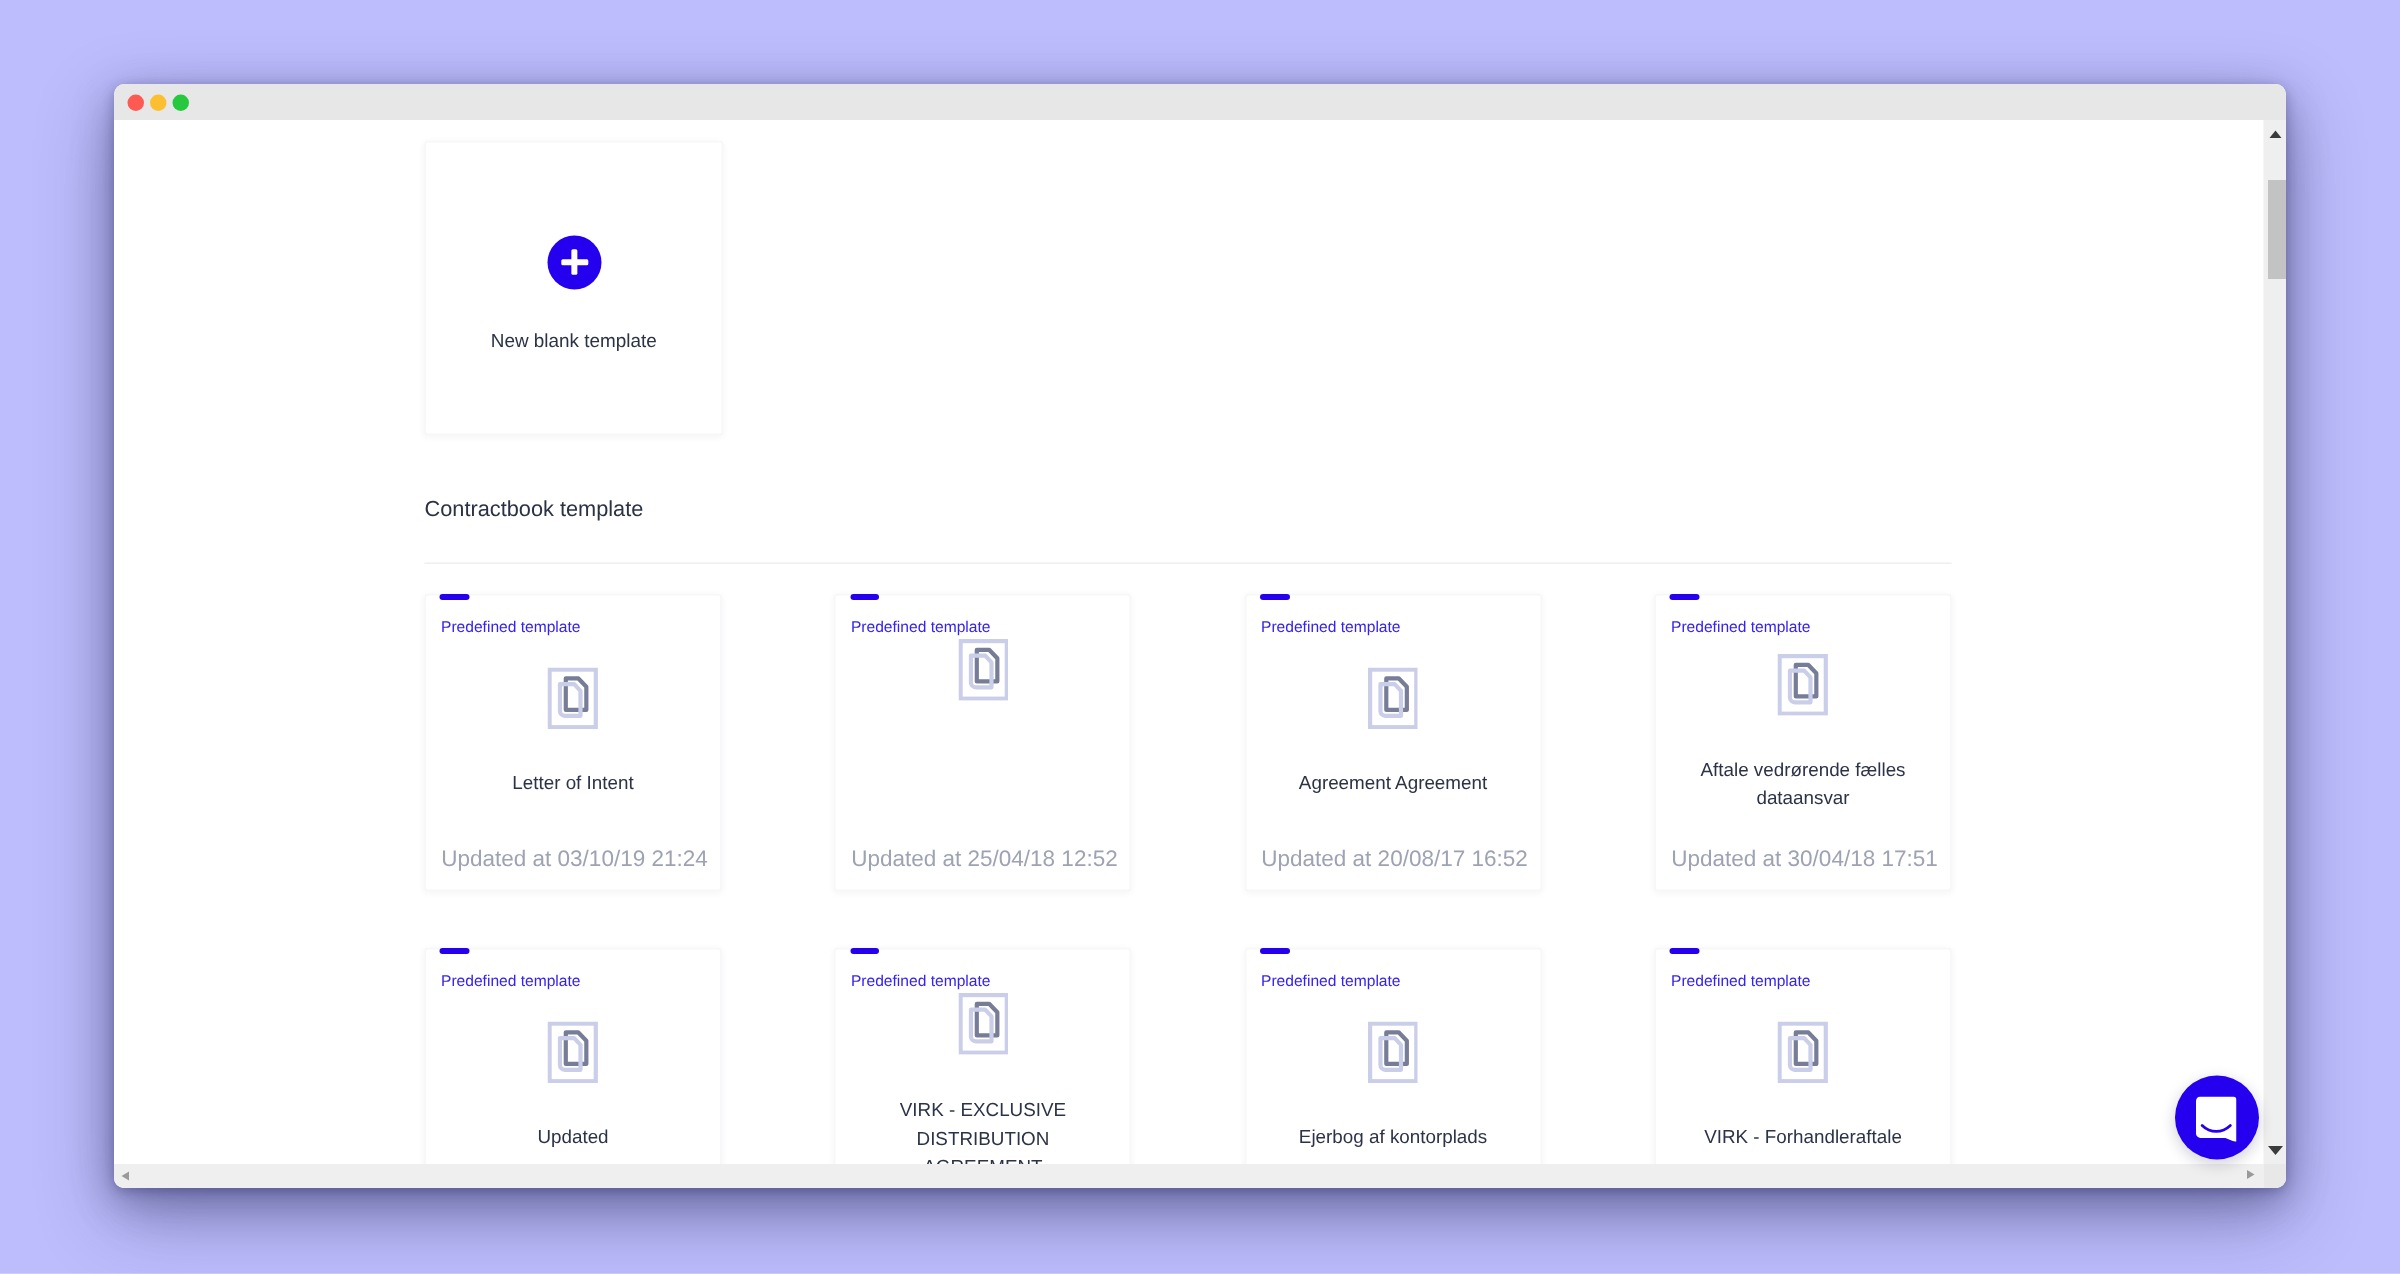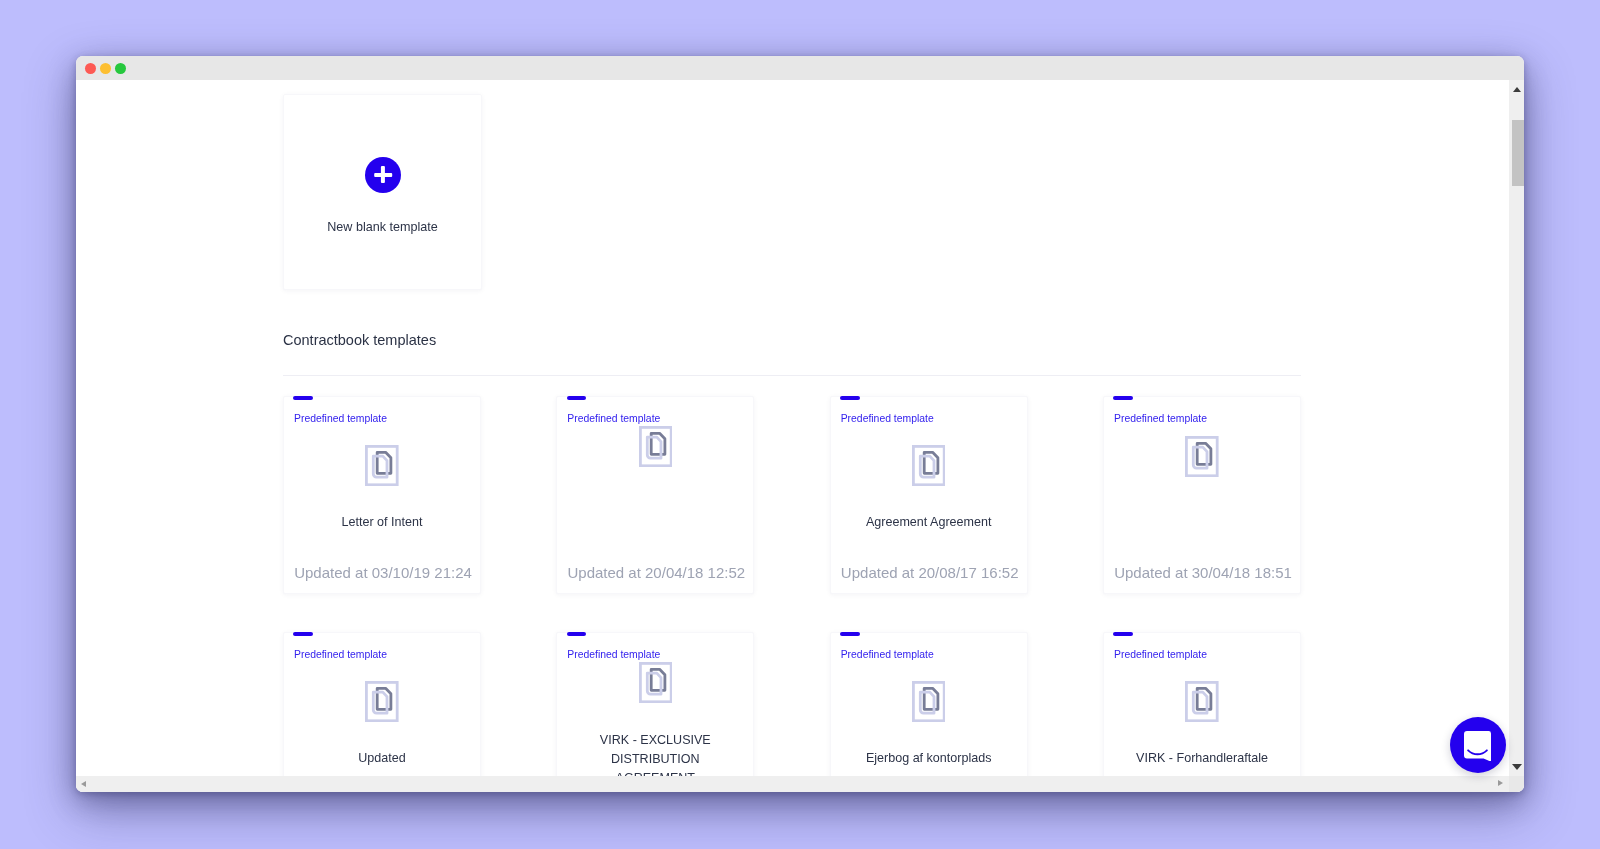--- a/index.html
+++ b/index.html
@@ -80,21 +80,21 @@
 
   <div class="pagearea">
     <div class="scrollport">
       <div class="content">
 
         <div class="newcard">
           <div class="plusbtn"></div>
           <div class="lbl">New blank template</div>
         </div>
 
-        <div class="sectiontitle">Contractbook templates</div>
+        <div class="sectiontitle">Contractbook template</div>
         <div class="hr"></div>
 
         <div id="cards">
             <div class="tcard" style="left: 207px; top: 316px; width: 198px; height: 198px;">
               <div class="bar"></div>
               <div class="ptype">Predefined template</div>
               <div class="ico" style="top:48.2px"><svg width="33.6" height="41.2" viewBox="0 0 33.6 41.2">
     <rect x="1.4" y="1.4" width="30.8" height="38.4" fill="none" stroke="#cbcee9" stroke-width="2.8"></rect>
     <path d="M12.2 7.3 H20.6 L25.9 12.8 V28.3 H12.2 Z" fill="#ffffff" stroke="#787d97" stroke-width="2.8" stroke-linejoin="round"></path>
     <path d="M8.3 11.1 H17.8 L22.0 15.6 V32.2 H11.5 A3.2 3.2 0 0 1 8.3 29.0 Z" fill="none" stroke="#cbcee9" stroke-width="2.8" stroke-linejoin="round"></path>
@@ -103,42 +103,43 @@
               <div class="upd">Updated at 03/10/19 21:24</div>
             </div>
             <div class="tcard" style="left: 480.3px; top: 316px; width: 198px; height: 198px;">
               <div class="bar"></div>
               <div class="ptype">Predefined template</div>
               <div class="ico" style="top:29.200000000000003px"><svg width="33.6" height="41.2" viewBox="0 0 33.6 41.2">
     <rect x="1.4" y="1.4" width="30.8" height="38.4" fill="none" stroke="#cbcee9" stroke-width="2.8"></rect>
     <path d="M12.2 7.3 H20.6 L25.9 12.8 V28.3 H12.2 Z" fill="#ffffff" stroke="#787d97" stroke-width="2.8" stroke-linejoin="round"></path>
     <path d="M8.3 11.1 H17.8 L22.0 15.6 V32.2 H11.5 A3.2 3.2 0 0 1 8.3 29.0 Z" fill="none" stroke="#cbcee9" stroke-width="2.8" stroke-linejoin="round"></path>
   </svg></div>
-              <div class="upd">Updated at 20/04/18 12:52</div>
+              <div class="upd">Updated at 25/04/18 12:52</div>
             </div>
             <div class="tcard" style="left: 753.7px; top: 316px; width: 198px; height: 198px;">
               <div class="bar"></div>
               <div class="ptype">Predefined template</div>
               <div class="ico" style="top:48.2px"><svg width="33.6" height="41.2" viewBox="0 0 33.6 41.2">
     <rect x="1.4" y="1.4" width="30.8" height="38.4" fill="none" stroke="#cbcee9" stroke-width="2.8"></rect>
     <path d="M12.2 7.3 H20.6 L25.9 12.8 V28.3 H12.2 Z" fill="#ffffff" stroke="#787d97" stroke-width="2.8" stroke-linejoin="round"></path>
     <path d="M8.3 11.1 H17.8 L22.0 15.6 V32.2 H11.5 A3.2 3.2 0 0 1 8.3 29.0 Z" fill="none" stroke="#cbcee9" stroke-width="2.8" stroke-linejoin="round"></path>
   </svg></div>
               <div class="tname" style="top:116.4px">Agreement Agreement</div>
               <div class="upd">Updated at 20/08/17 16:52</div>
             </div>
             <div class="tcard" style="left: 1027px; top: 316px; width: 198px; height: 198px;">
               <div class="bar"></div>
               <div class="ptype">Predefined template</div>
               <div class="ico" style="top:38.7px"><svg width="33.6" height="41.2" viewBox="0 0 33.6 41.2">
     <rect x="1.4" y="1.4" width="30.8" height="38.4" fill="none" stroke="#cbcee9" stroke-width="2.8"></rect>
     <path d="M12.2 7.3 H20.6 L25.9 12.8 V28.3 H12.2 Z" fill="#ffffff" stroke="#787d97" stroke-width="2.8" stroke-linejoin="round"></path>
     <path d="M8.3 11.1 H17.8 L22.0 15.6 V32.2 H11.5 A3.2 3.2 0 0 1 8.3 29.0 Z" fill="none" stroke="#cbcee9" stroke-width="2.8" stroke-linejoin="round"></path>
   </svg></div>
-              <div class="upd">Updated at 30/04/18 18:51</div>
+              <div class="tname" style="top:107.10000000000001px">Aftale vedrørende fælles dataansvar</div>
+              <div class="upd">Updated at 30/04/18 17:51</div>
             </div>
             <div class="tcard" style="left: 207px; top: 552px; width: 198px; height: 198px;">
               <div class="bar"></div>
               <div class="ptype">Predefined template</div>
               <div class="ico" style="top:48.2px"><svg width="33.6" height="41.2" viewBox="0 0 33.6 41.2">
     <rect x="1.4" y="1.4" width="30.8" height="38.4" fill="none" stroke="#cbcee9" stroke-width="2.8"></rect>
     <path d="M12.2 7.3 H20.6 L25.9 12.8 V28.3 H12.2 Z" fill="#ffffff" stroke="#787d97" stroke-width="2.8" stroke-linejoin="round"></path>
     <path d="M8.3 11.1 H17.8 L22.0 15.6 V32.2 H11.5 A3.2 3.2 0 0 1 8.3 29.0 Z" fill="none" stroke="#cbcee9" stroke-width="2.8" stroke-linejoin="round"></path>
   </svg></div>
               <div class="tname" style="top:116.4px">Updated</div>

